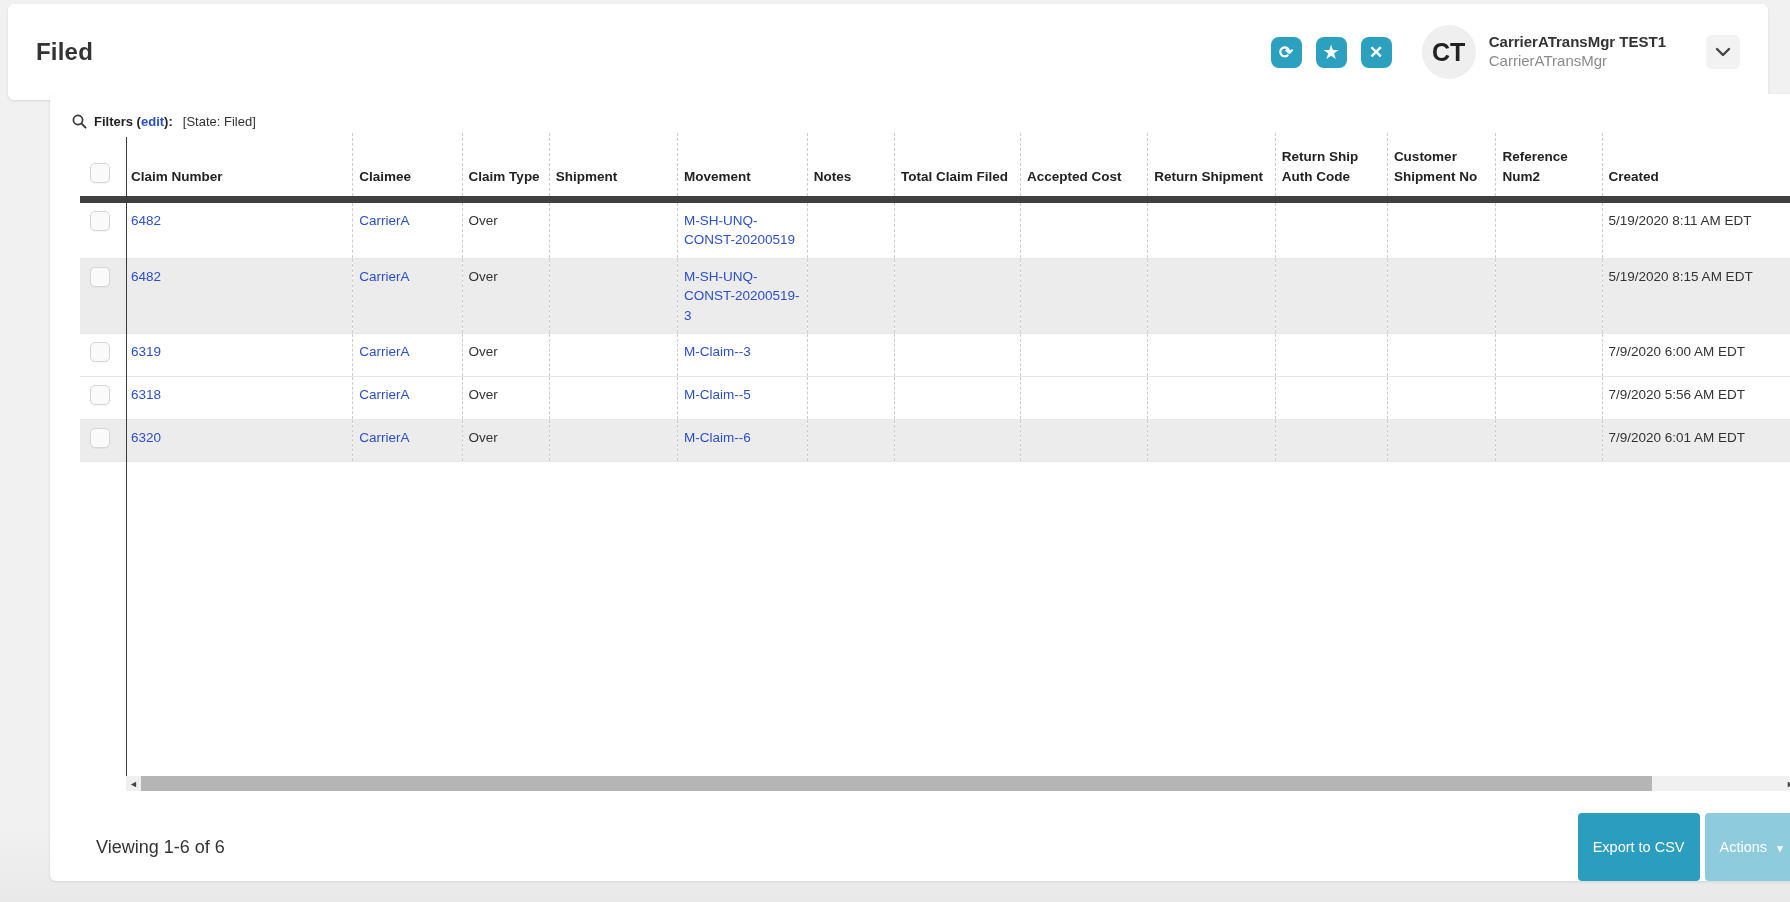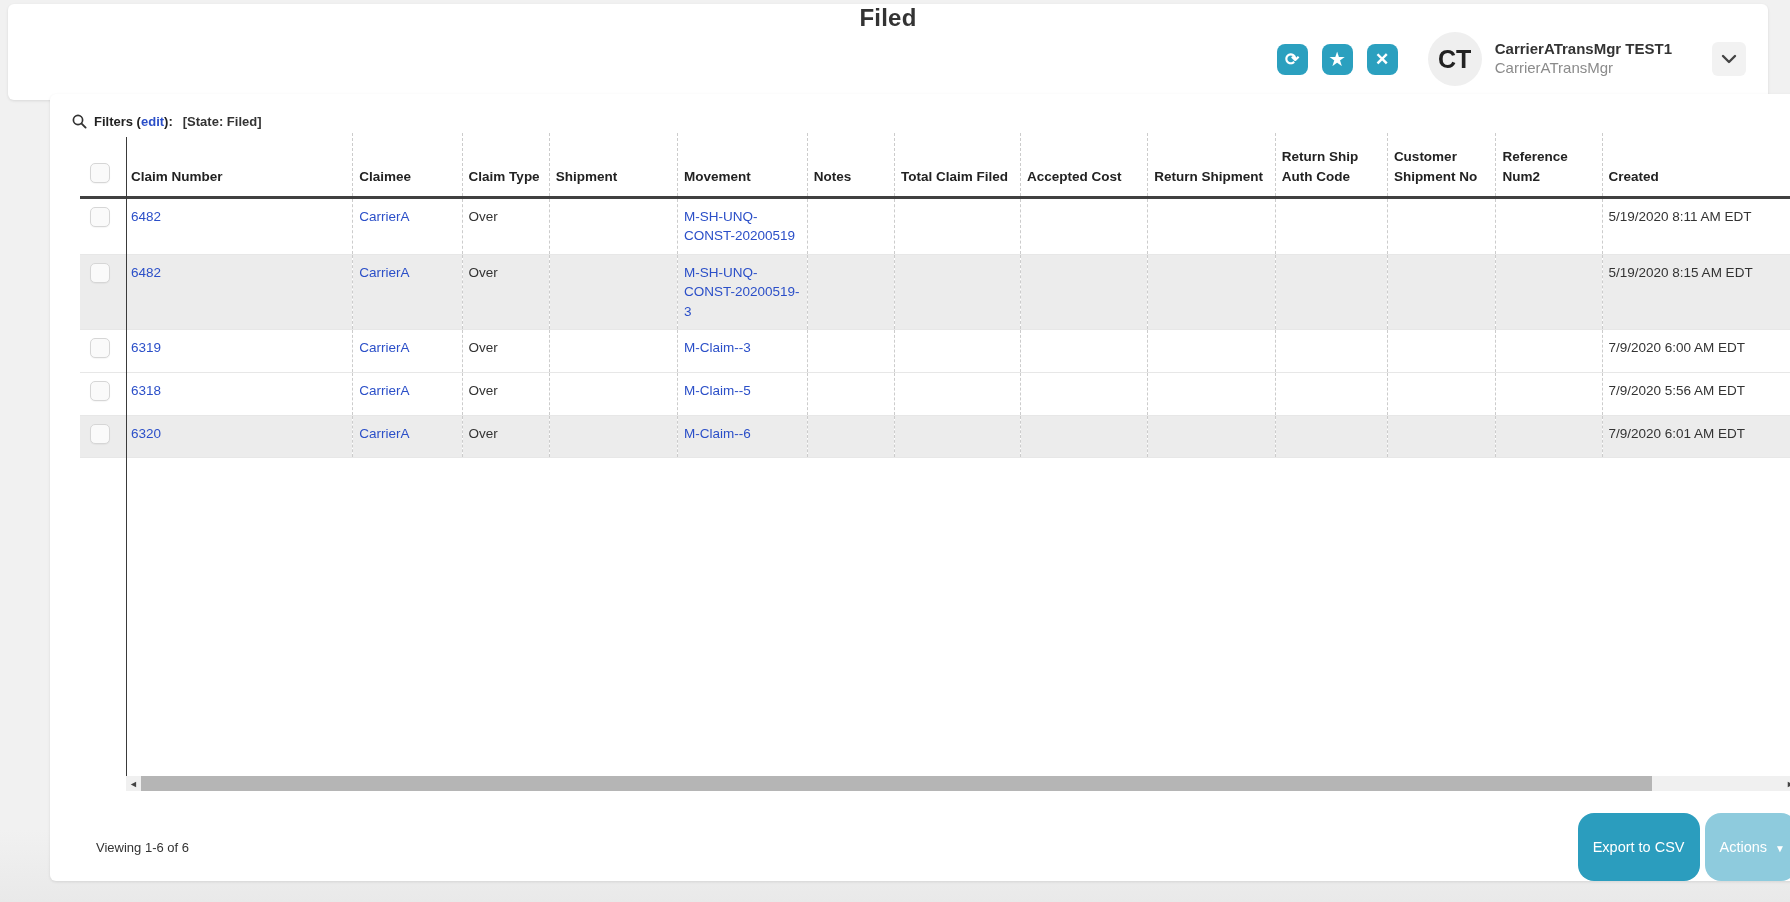--- a/index.html
+++ b/index.html
@@ -5,21 +5,21 @@
   * { margin:0; padding:0; box-sizing:border-box; }
   html,body { width:1790px; height:902px; overflow:hidden;
     font-family:"Liberation Sans","DejaVu Sans",sans-serif;
     background:linear-gradient(180deg,#f1f1f1 0%,#f1f1f1 92%,#e9e9e9 100%);
     color:#333; }
 
   .card { background:#fff; border-radius:6px; box-shadow:0 1px 3px rgba(0,0,0,0.10); }
 
   
   .top-card { position:absolute; left:8px; top:4px; width:1760px; height:96px;
-    display:flex; align-items:center; padding:0 22px;flex-direction:column; }
+    display:flex; align-items:center; padding:0 28px; }
   .page-title { font-size:24px; font-weight:700; color:#333; letter-spacing:.2px; }
   .hdr-right { margin-left:auto; display:flex; align-items:center; }
   .icon-btn { width:31px; height:31px; border:none; border-radius:8px; cursor:pointer;
     display:flex; align-items:center; justify-content:center; margin-left:14px; }
   .icon-btn .glyph { color:#fff; font-size:17px; line-height:1; font-weight:700; }
   .avatar { width:54px; height:54px; border-radius:50%; background:#efefef;
     display:flex; align-items:center; justify-content:center;
     font-size:25px; font-weight:600; color:#222; margin-left:30px; }
   .user-block { margin-left:13px; line-height:1.25; }
   .user-name { font-size:15px; font-weight:700; color:#333; }
@@ -28,29 +28,29 @@
     margin-left:40px; display:flex; align-items:center; justify-content:center; cursor:pointer; }
 
   
   .main-card { position:absolute; left:2px; top:94px; width:1757px; height:787px;
     display:flex; flex-direction:column;margin-left:48px; }
   .filters-row { padding:16px 0 0 22px; height:40px; display:flex; align-items:center;
     font-size:13px; }
   .filters-row .mag { margin-right:7px; display:flex; }
   .filters-label { font-weight:700; color:#222; }
   .edit-link { color:#2b4fc8; font-weight:700; cursor:pointer; }
-  .filters-state { margin-left:10px; font-weight:700; color:#333; }
+  .filters-state { margin-left:10px; font-weight:400; color:#333; }
 
   .tbl-viewport { position:relative; margin:0 9px 0 30px; height:658px; overflow:hidden; }
   .vline { position:absolute; left:46px; top:4px; bottom:0; width:1px; background:#3a3a3a; }
 
   table { border-collapse:collapse; table-layout:fixed; }
   th { font-size:13.5px; font-weight:700; color:#222; text-align:left;
     vertical-align:bottom; padding:14px 6px 9px 6px;
-    border-right:1px dashed #ccc; border-bottom:3px solid #404040; line-height:1.45; }
+    border-right:1px dashed #ccc; border-bottom:7px solid #404040; line-height:1.45; }
   th.cb-col, td.cb-col { border-right:none; width:46px; padding-left:10px; }
   th.last, td.last { border-right:none; }
   td { font-size:13.5px; color:#333; vertical-align:top; padding:8px 6px; line-height:1.45;
     border-right:1px dashed #ccc; border-bottom:1px solid #e7e7e7;
     overflow:hidden; word-wrap:break-word; }
   td.nowrap { white-space:nowrap; }
   tr.zebra { background:#ececec; }
   .cell-link { color:#2b4fc8; cursor:pointer; }
   .checkbox { display:inline-block; width:20px; height:20px; border-radius:5px;
     background:#fafafa; border:1px solid #d6d6d6; box-shadow:0 1px 1px rgba(0,0,0,0.04); cursor:pointer; }
@@ -59,23 +59,23 @@
   
   .hscroll { margin-left:76px; margin-right:9px; height:15px; background:#f0f0f0;
     display:flex; align-items:center; }
   .hs-arrow { width:15px; height:15px; display:flex; align-items:center; justify-content:center;
     font-size:9px; color:#444; cursor:pointer; flex:0 0 auto; background:#f0f0f0; }
   .hs-track { flex:1; height:15px; position:relative; }
   .hs-thumb { position:absolute; left:0; top:0; height:15px; width:92%; background:#b5b5b5; cursor:grab; }
 
   
   .footer-row { margin-top:22px; padding:0 10px 0 46px; display:flex; align-items:center; }
-  .viewing { font-size:13px; color:#333; }
+  .viewing { font-size:18px; color:#333; }
   .footer-btns { margin-left:auto; display:flex; }
-  .btn { border:none; border-radius:16px; color:#fff; font-size:14.5px; padding:26px 15px;
+  .btn { border:none; border-radius:4px; color:#fff; font-size:14.5px; padding:26px 15px;
     cursor:pointer; font-family:inherit; }
   .btn-export { background:#2b9dbe; }
   .btn-actions { background:#8ecbdd; margin-left:5px; padding-right:12px; }
   .caret { font-size:10px; margin-left:8px; }
 </style>
 </head>
 <body>
 
 <div class="card top-card">
   <div class="page-title">Filed</div>

